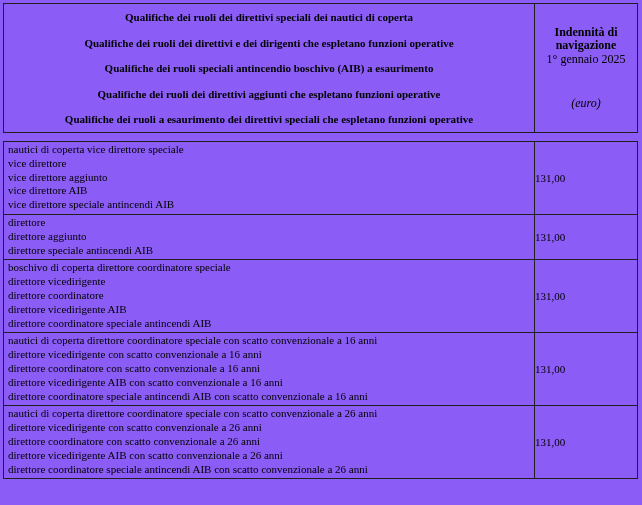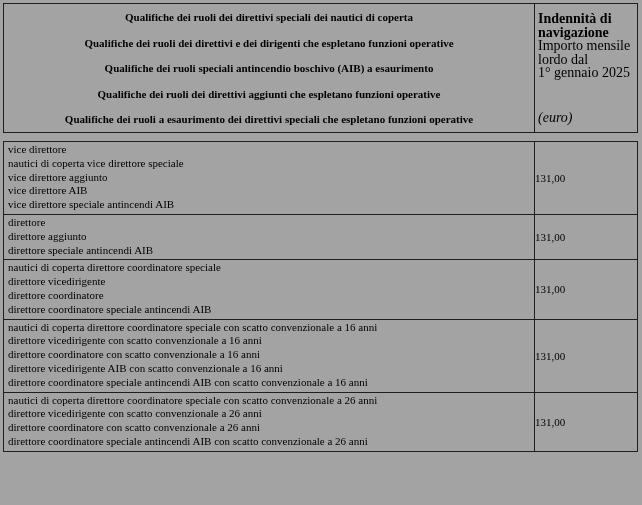--- a/index.html
+++ b/index.html
@@ -7,21 +7,21 @@
     padding: 0;
     background: #ffffff;
     font-family: "Liberation Serif", "DejaVu Serif", serif;
     color: #000000;
   }
   .page {
     width: 642px;
     height: 505px;
     box-sizing: border-box;
     padding: 3px 4px 2px 3px;
-    background: #a3a3a3;
+    background: #8b5cf6;
   }
   
   .header-table {
     display: flex;
     box-sizing: border-box;
     width: 635px;
     height: 130px;
     border: 1px solid #1f1f1f;
   }
   .header-left {
@@ -37,23 +37,23 @@
   .header-qual-line {
     font-weight: bold;
     font-size: 11px;
     line-height: 13px;
   }
   .header-right {
     flex: 1;
     display: flex;
     flex-direction: column;
     justify-content: center;
-    text-align: left;
+    text-align: center;
     padding: 0 3px;
-    font-size: 14px;
+    font-size: 12px;
     line-height: 13.5px;
   }
   .header-right .col-title { font-weight: bold; }
   .header-right .col-unit { font-style: italic; margin-top: 31px; }
   
   .body-table {
     box-sizing: border-box;
     width: 635px;
     margin-top: 8px;
     border: 1px solid #1f1f1f;
@@ -90,31 +90,30 @@
   <div class="header-table">
     <div class="header-left">
       <div class="header-qual-line">Qualifiche dei ruoli dei direttivi speciali dei nautici di coperta</div>
       <div class="header-qual-line">Qualifiche dei ruoli dei direttivi e dei dirigenti che espletano funzioni operative</div>
       <div class="header-qual-line">Qualifiche dei ruoli speciali antincendio boschivo (AIB) a esaurimento</div>
       <div class="header-qual-line">Qualifiche dei ruoli dei direttivi aggiunti che espletano funzioni operative</div>
       <div class="header-qual-line">Qualifiche dei ruoli a esaurimento dei direttivi speciali che espletano funzioni operative</div>
     </div>
     <div class="header-right">
       <div class="col-title">Indennità di navigazione</div>
-      <div class="col-subtitle">Importo mensile lordo dal</div>
       <div class="col-date">1° gennaio 2025</div>
       <div class="col-unit">(euro)</div>
     </div>
   </div>
 
   <div class="body-table">
   <div class="body-row">
     <div class="row-left">
+          <div class="qualification-line">nautici di coperta vice direttore speciale</div>
           <div class="qualification-line">vice direttore</div>
-          <div class="qualification-line">nautici di coperta vice direttore speciale</div>
           <div class="qualification-line">vice direttore aggiunto</div>
           <div class="qualification-line">vice direttore AIB</div>
           <div class="qualification-line">vice direttore speciale antincendi AIB</div>
         </div>
     <div class="row-right">
       <span>131,00</span>
     </div>
   </div>
 
   <div class="body-row">
@@ -123,23 +122,24 @@
           <div class="qualification-line">direttore aggiunto</div>
           <div class="qualification-line">direttore speciale antincendi AIB</div>
         </div>
     <div class="row-right">
       <span>131,00</span>
     </div>
   </div>
 
   <div class="body-row">
     <div class="row-left">
-          <div class="qualification-line">nautici di coperta direttore coordinatore speciale</div>
+          <div class="qualification-line">boschivo di coperta direttore coordinatore speciale</div>
           <div class="qualification-line">direttore vicedirigente</div>
           <div class="qualification-line">direttore coordinatore</div>
+          <div class="qualification-line">direttore vicedirigente AIB</div>
           <div class="qualification-line">direttore coordinatore speciale antincendi AIB</div>
         </div>
     <div class="row-right">
       <span>131,00</span>
     </div>
   </div>
 
   <div class="body-row">
     <div class="row-left">
           <div class="qualification-line">nautici di coperta direttore coordinatore speciale con scatto convenzionale a 16 anni</div>
@@ -151,20 +151,21 @@
     <div class="row-right">
       <span>131,00</span>
     </div>
   </div>
 
   <div class="body-row">
     <div class="row-left">
           <div class="qualification-line">nautici di coperta direttore coordinatore speciale con scatto convenzionale a 26 anni</div>
           <div class="qualification-line">direttore vicedirigente con scatto convenzionale a 26 anni</div>
           <div class="qualification-line">direttore coordinatore con scatto convenzionale a 26 anni</div>
+          <div class="qualification-line">direttore vicedirigente AIB con scatto convenzionale a 26 anni</div>
           <div class="qualification-line">direttore coordinatore speciale antincendi AIB con scatto convenzionale a 26 anni</div>
         </div>
     <div class="row-right">
       <span>131,00</span>
     </div>
   </div>
 </div>
 
 </div>
 

